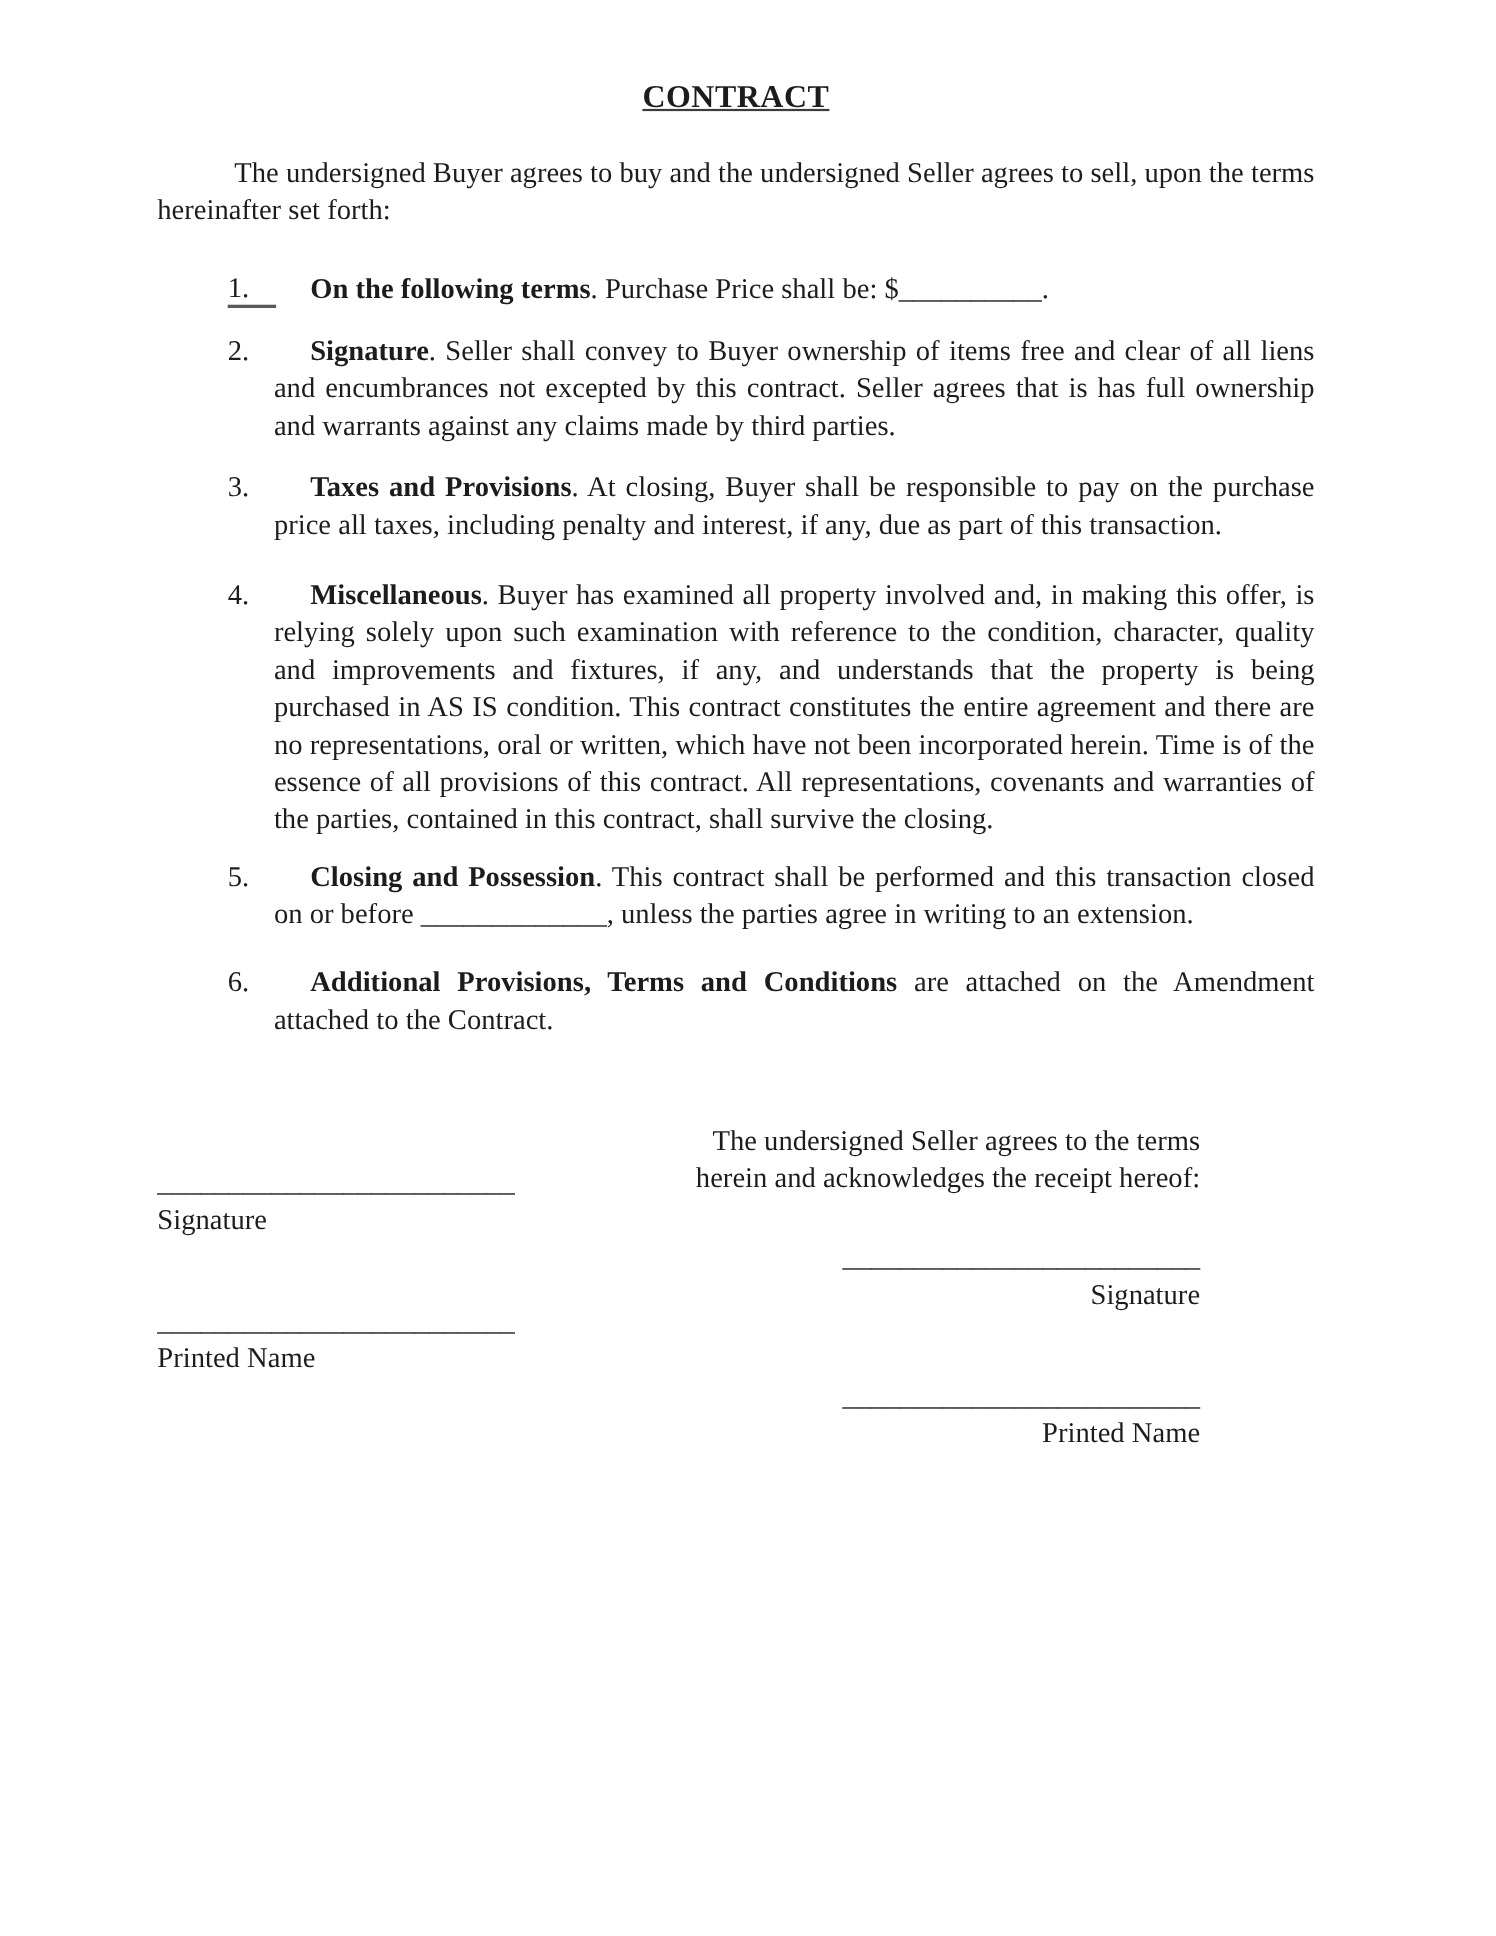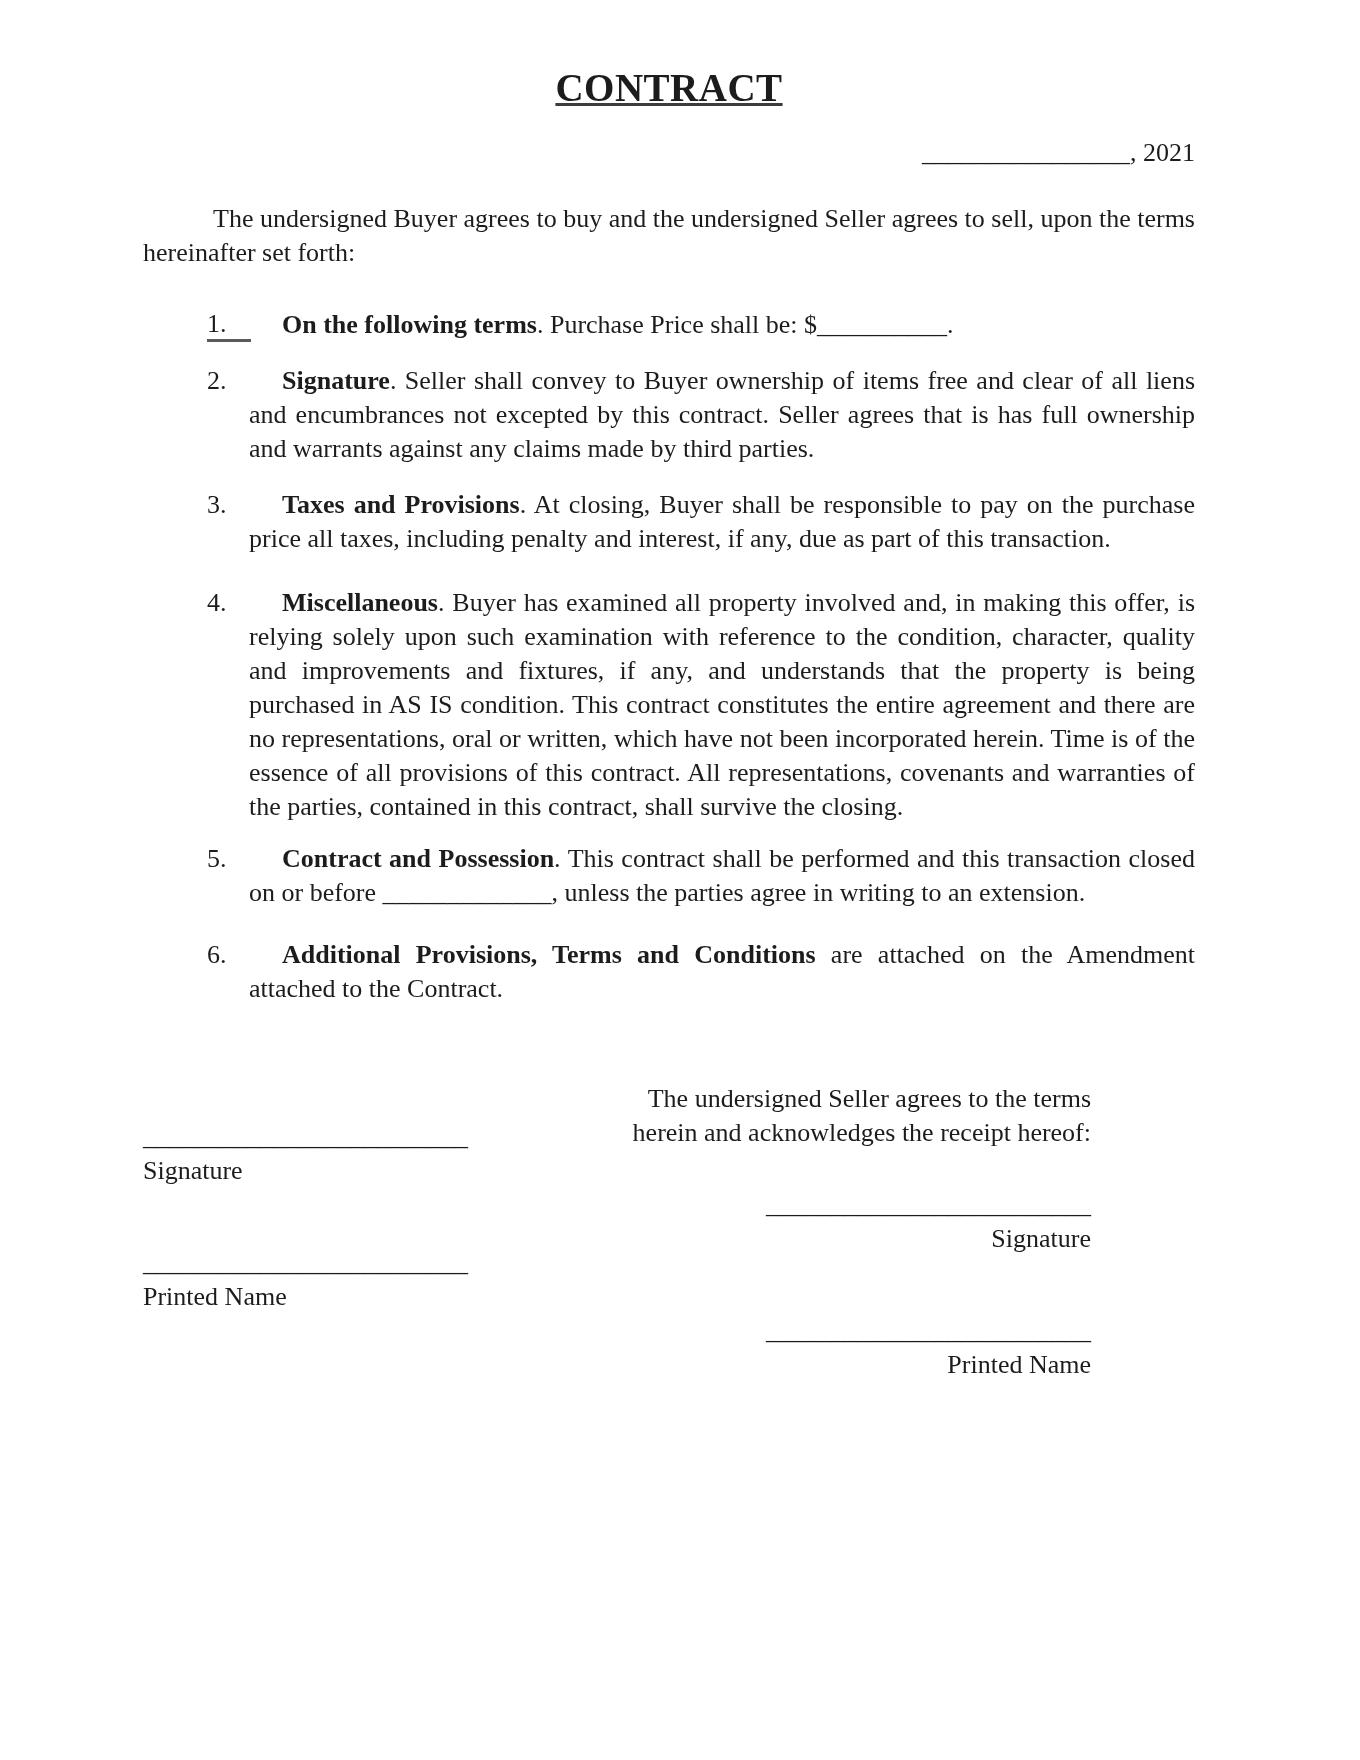--- a/index.html
+++ b/index.html
@@ -15,21 +15,21 @@
     background: #ffffff;
     color: #1c1c1c;
     font-family: "Liberation Serif", serif;
     font-size: 26px;
     line-height: 34px;
     padding: 68px 165px 60px 143px;
   }
   .title {
     margin: 0;
     text-align: center;
-    font-size: 39px;
+    font-size: 29px;
     line-height: 40px;
     font-weight: bold;
     letter-spacing: 0.5px;
     text-decoration: underline;
     text-decoration-color: #3c3c3c;
   }
   .date-line {
     margin-top: 28px;
     text-align: right;
     white-space: pre;
@@ -82,21 +82,20 @@
   }
   .rule-label { }
 </style>
 </head>
 <body>
 
 <div class="page">
 
   <h1 class="title">CONTRACT</h1>
 
-  <div class="date-line"><span class="blank">________________</span><span>, 2021</span></div>
 
   <p class="intro">The undersigned Buyer agrees to buy and the undersigned Seller agrees to sell, upon the terms hereinafter set forth:</p>
 
   <div class="item mt-item1">
     <span class="num underlined">1.</span>
     <span class="lead">On the following terms</span><span>. Purchase Price shall be: $</span><span class="blank">__________</span><span>.</span>
   </div>
 
   <div class="item mt-item2">
     <span class="num">2.</span>
@@ -108,21 +107,21 @@
     <span class="lead">Taxes and Provisions</span><span>. At closing, Buyer shall be responsible to pay on the purchase price all taxes, including penalty and interest, if any, due as part of this transaction.</span>
   </div>
 
   <div class="item mt-item4">
     <span class="num">4.</span>
     <span class="lead">Miscellaneous</span><span>. Buyer has examined all property involved and, in making this offer, is relying solely upon such examination with reference to the condition, character, quality and improvements and fixtures, if any, and understands that the property is being purchased in AS IS condition. This contract constitutes the entire agreement and there are no representations, oral or written, which have not been incorporated herein. Time is of the essence of all provisions of this contract. All representations, covenants and warranties of the parties, contained in this contract, shall survive the closing.</span>
   </div>
 
   <div class="item mt-item5">
     <span class="num">5.</span>
-    <span class="lead">Contract and Possession</span><span>. This contract shall be performed and this transaction closed on or before  </span><span class="blank">_____________</span><span>, unless the parties agree in writing to an extension.</span>
+    <span class="lead">Closing and Possession</span><span>. This contract shall be performed and this transaction closed on or before  </span><span class="blank">_____________</span><span>, unless the parties agree in writing to an extension.</span>
   </div>
 
   <div class="item mt-item6">
     <span class="num">6.</span>
     <span class="lead">Additional Provisions, Terms and Conditions</span><span> are attached on the Amendment attached to the Contract.</span>
   </div>
 
   <div class="sig-section">
 
     <div class="col">

